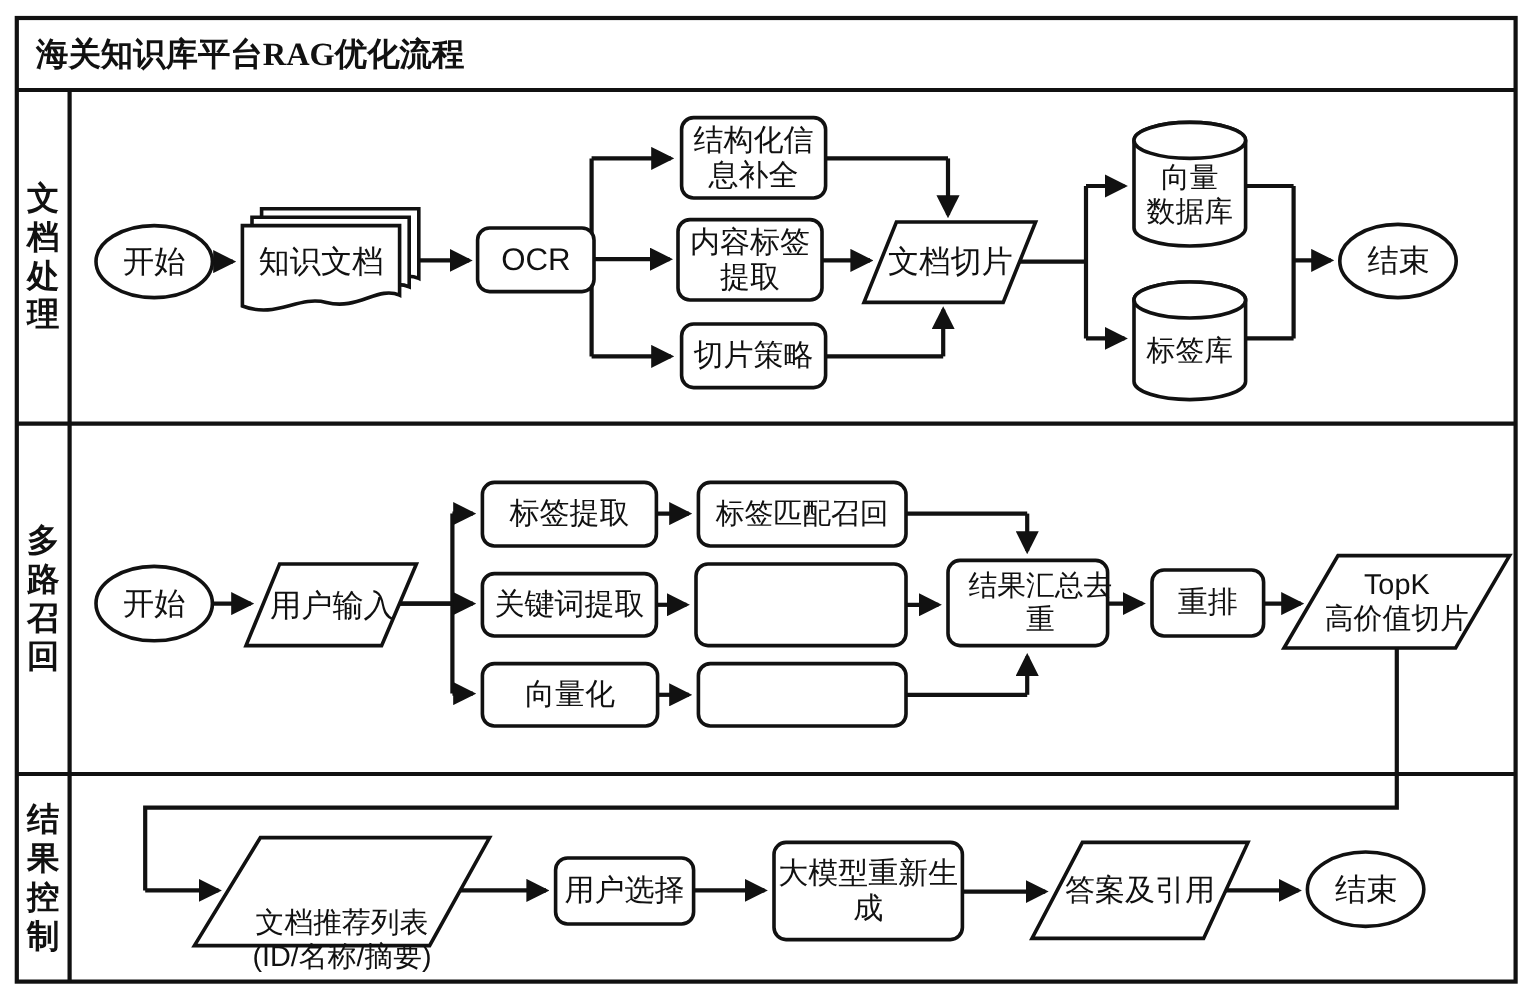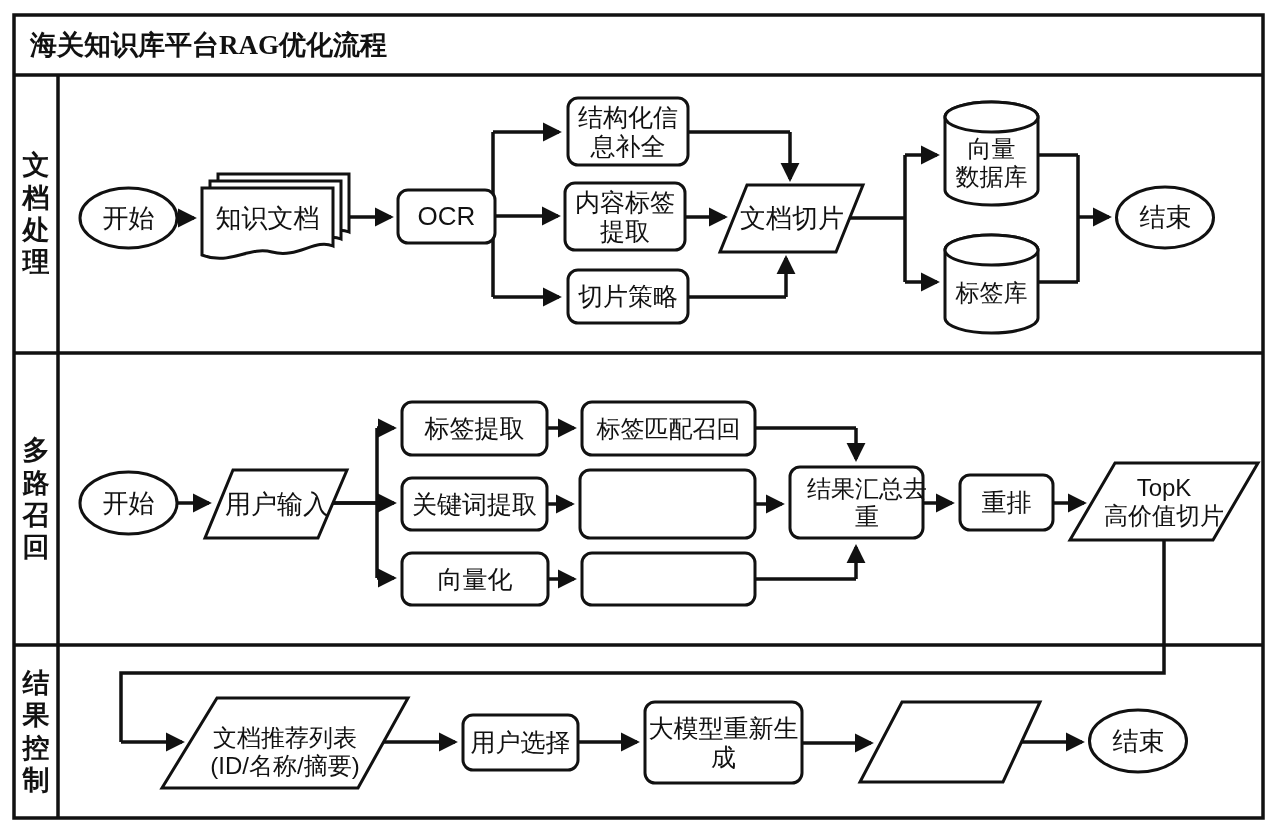--- a/index.html
+++ b/index.html
@@ -194,28 +194,31 @@
     <span>重</span>
     </div>
   <div class="lbl fs25" style="left:960px;top:475px;width:93px;height:55px;">
     <span>重排</span>
     </div>
   <div class="lbl fs24" style="left:1070px;top:463px;width:188px;height:77px;">
     <span>TopK</span>
     <span>高价值切片</span>
     </div>
 
-  <div class="lbl fs24" style="left:162px;top:708px;width:246px;height:88px;">
+  <div class="lbl fs24" style="left:162px;top:740px;width:246px;height:88px;">
     <span>文档推荐列表</span>
     <span>(ID/名称/摘要)</span>
     </div>
   <div class="lbl fs25" style="left:463px;top:715px;width:115px;height:55px;">
     <span>用户选择</span>
     </div>
   <div class="lbl fs25" style="left:645px;top:702px;width:157px;height:81px;">
     <span>大模型重新生</span>
     <span>成</span>
     </div>
+  <div class="lbl fs25" style="left:862px;top:702px;width:176px;height:80px;">
+    <span>答案及引用</span>
+    </div>
   <div class="lbl fs26" style="left:1090px;top:711px;width:97px;height:60px;">
     <span>结束</span>
     </div>
 
 </div>
 
 </body></html>

